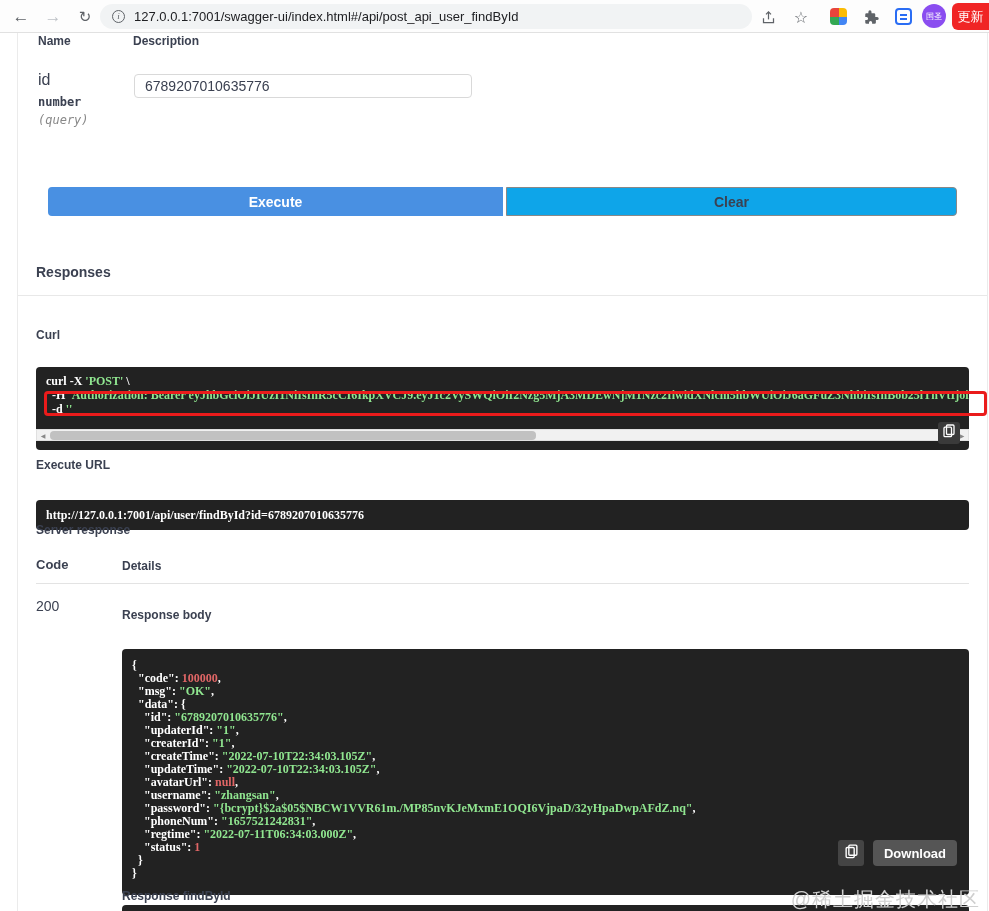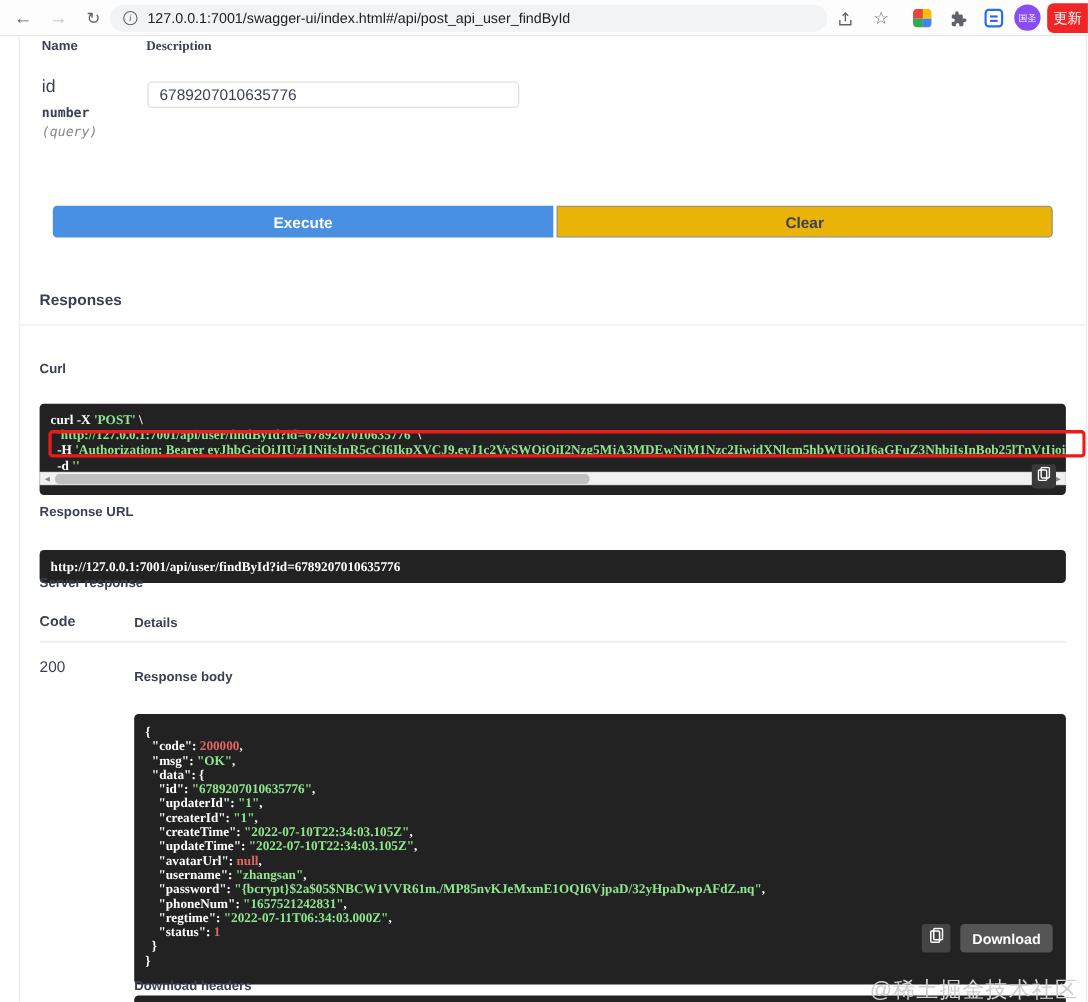--- a/index.html
+++ b/index.html
@@ -48,21 +48,21 @@
   .mono{font-family:"DejaVu Sans Mono",monospace;}
   .param-type{font-size:12px;font-weight:700;}
   .param-loc{font-size:12px;font-style:italic;color:#888;}
   .param-input{left:116px;top:41px;width:338px;height:24px;border:1px solid #d9d9d9;
     border-radius:4px;font-size:14px;color:#3b4151;padding:0 10px;outline:none;
     font-family:"Liberation Sans",sans-serif;}
   .btn{height:29px;display:flex;align-items:center;justify-content:center;font-size:14px;
     font-weight:700;cursor:pointer;}
   .btn-execute{left:30px;top:154px;width:455px;background:var(--accent_blue);color:#fff;
     border-radius:4px 0 0 4px;}
-  .btn-clear{left:488px;top:154px;width:451px;background:#eab308;color:#3b4151;
+  .btn-clear{left:488px;top:154px;width:451px;background:#0ea5e9;color:#3b4151;
     border:1px solid #888;border-radius:0 4px 4px 0;}
   .divider{left:0;top:262px;width:100%;height:1px;background:#e8e8e8;}
   .th-line{left:18px;top:550px;width:933px;height:1px;background:#e3e3e3;}
 
   .codeblock{background:var(--code_bg);border-radius:4px;color:#fff;
     font-family:Liberation Serif, serif;font-size:12px;font-weight:600;overflow:hidden;margin-top:20px;}
   .code-line{white-space:pre;line-height:14px;}
   .curl-block{left:18px;top:314px;width:933px;height:83px;padding:7px 10px;}
   .resp-block{left:104px;top:596px;width:847px;height:246px;padding:10px;}
   .resp-block .code-line{line-height:13px;}
@@ -130,71 +130,70 @@
       <i></i>
       <i></i>
     </div>
   <div class="avatar" style="left:922px;">国圣</div>
   <div class="update-btn">更新</div>
 </div>
 
 <div class="wrap">
 
   <div class="abs lbl" style="left:20px;top:1px;">Name</div>
-  <div class="abs lbl" style="left:115px;top:1px;font-family:Liberation Serif, serif;">Description</div>
+  <div class="abs lbl" style="left:115px;top:1px;">Description</div>
 
   <div class="abs param-name" style="left:20px;top:38px;">id</div>
   <div class="abs mono param-type" style="left:20px;top:62px;">number</div>
   <div class="abs mono param-loc" style="left:20px;top:80px;">(query)</div>
   <input class="abs param-input" value="6789207010635776" style="">
 
   <div class="abs btn btn-execute">Execute</div>
   <div class="abs btn btn-clear">Clear</div>
 
   <div class="abs lbl" style="left:18px;top:231px;font-size:14px;">Responses</div>
   <div class="abs divider"></div>
 
   <div class="abs lbl" style="left:18px;top:295px;">Curl</div>
   <div class="abs codeblock curl-block">
       <div class="code-line"><span class="tok-b">curl</span><span class="tok-p"> -X </span><span class="tok-s">'POST'</span><span class="tok-p"> \</span></div>
-      <div class="code-line"><span class="tok-p">  </span><span class="tok-s">'http://127.0.0.1:7001/api/user/findById?id=6789207010635776'</span><span class="tok-p"> \</span></div>
       <div class="code-line"><span class="tok-p">  -H </span><span class="tok-s">'Authorization: Bearer eyJhbGciOiJIUzI1NiIsInR5cCI6IkpXVCJ9.eyJ1c2VySWQiOiI2Nzg5MjA3MDEwNjM1Nzc2IiwidXNlcm5hbWUiOiJ6aGFuZ3NhbiIsInBob25lTnVtIjoiMTY1NzUyMTI0MjgzMSJ9'</span></div>
       <div class="code-line"><span class="tok-p">  -d </span><span class="tok-s">''</span></div>
     </div>
   <div class="abs hl-box"></div>
 
   <div class="abs hscroll">
     <span class="arr">◀</span>
     <span class="thumb"></span>
     <span class="arr right">▶</span>
   </div>
 
   <div class="abs copy-btn copy-curl">
     <span>
       <svg width="12" height="14" viewBox="0 0 12 14" fill="none" stroke="#fff" stroke-width="1.3">
         <rect x="1" y="3.2" width="7.5" height="9.5" rx="1"></rect>
         <rect x="3.5" y="1" width="7.5" height="9.5" rx="1"></rect>
       </svg>
     </span>
   </div>
 
-  <div class="abs lbl" style="left:18px;top:425px;">Response URL</div>
+  <div class="abs lbl" style="left:18px;top:425px;">Execute URL</div>
   <div class="abs codeblock requrl-block">http://127.0.0.1:7001/api/user/findById?id=6789207010635776</div>
 
   <div class="abs lbl" style="left:18px;top:490px;">Server response</div>
   <div class="abs lbl" style="left:18px;top:524px;font-size:13px;">Code</div>
   <div class="abs lbl" style="left:104px;top:526px;">Details</div>
   <div class="abs th-line"></div>
 
   <div class="abs code-200" style="left:18px;top:565px;">200</div>
   <div class="abs lbl" style="left:104px;top:575px;">Response body</div>
 
   <div class="abs codeblock resp-block">
       <div class="code-line"><span class="tok-p">{</span></div>
-      <div class="code-line"><span class="tok-p">  </span><span class="tok-k">"code"</span><span class="tok-p">: </span><span class="tok-n">200000</span><span class="tok-p">,</span></div>
+      <div class="code-line"><span class="tok-p">  </span><span class="tok-k">"code"</span><span class="tok-p">: </span><span class="tok-n">100000</span><span class="tok-p">,</span></div>
       <div class="code-line"><span class="tok-p">  </span><span class="tok-k">"msg"</span><span class="tok-p">: </span><span class="tok-s">"OK"</span><span class="tok-p">,</span></div>
       <div class="code-line"><span class="tok-p">  </span><span class="tok-k">"data"</span><span class="tok-p">: {</span></div>
       <div class="code-line"><span class="tok-p">    </span><span class="tok-k">"id"</span><span class="tok-p">: </span><span class="tok-s">"6789207010635776"</span><span class="tok-p">,</span></div>
       <div class="code-line"><span class="tok-p">    </span><span class="tok-k">"updaterId"</span><span class="tok-p">: </span><span class="tok-s">"1"</span><span class="tok-p">,</span></div>
       <div class="code-line"><span class="tok-p">    </span><span class="tok-k">"createrId"</span><span class="tok-p">: </span><span class="tok-s">"1"</span><span class="tok-p">,</span></div>
       <div class="code-line"><span class="tok-p">    </span><span class="tok-k">"createTime"</span><span class="tok-p">: </span><span class="tok-s">"2022-07-10T22:34:03.105Z"</span><span class="tok-p">,</span></div>
       <div class="code-line"><span class="tok-p">    </span><span class="tok-k">"updateTime"</span><span class="tok-p">: </span><span class="tok-s">"2022-07-10T22:34:03.105Z"</span><span class="tok-p">,</span></div>
       <div class="code-line"><span class="tok-p">    </span><span class="tok-k">"avatarUrl"</span><span class="tok-p">: </span><span class="tok-n">null</span><span class="tok-p">,</span></div>
       <div class="code-line"><span class="tok-p">    </span><span class="tok-k">"username"</span><span class="tok-p">: </span><span class="tok-s">"zhangsan"</span><span class="tok-p">,</span></div>
       <div class="code-line"><span class="tok-p">    </span><span class="tok-k">"password"</span><span class="tok-p">: </span><span class="tok-s">"{bcrypt}$2a$05$NBCW1VVR61m./MP85nvKJeMxmE1OQI6VjpaD/32yHpaDwpAFdZ.nq"</span><span class="tok-p">,</span></div>
@@ -208,17 +207,17 @@
   <div class="abs copy-btn copy-body">
     <span>
       <svg width="13" height="15" viewBox="0 0 12 14" fill="none" stroke="#fff" stroke-width="1.3">
         <rect x="1" y="3.2" width="7.5" height="9.5" rx="1"></rect>
         <rect x="3.5" y="1" width="7.5" height="9.5" rx="1"></rect>
       </svg>
     </span>
   </div>
   <div class="abs dl-btn">Download</div>
 
-  <div class="abs lbl" style="left:104px;top:856px;">Download headers</div>
+  <div class="abs lbl" style="left:104px;top:856px;">Response findById</div>
   <div class="abs partial-block"></div>
 
   <div class="abs watermark">@稀土掘金技术社区</div>
 </div>
 
 </body></html>

